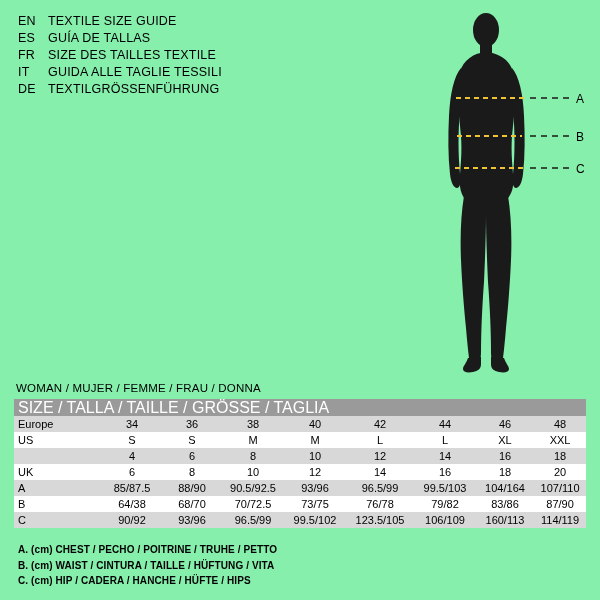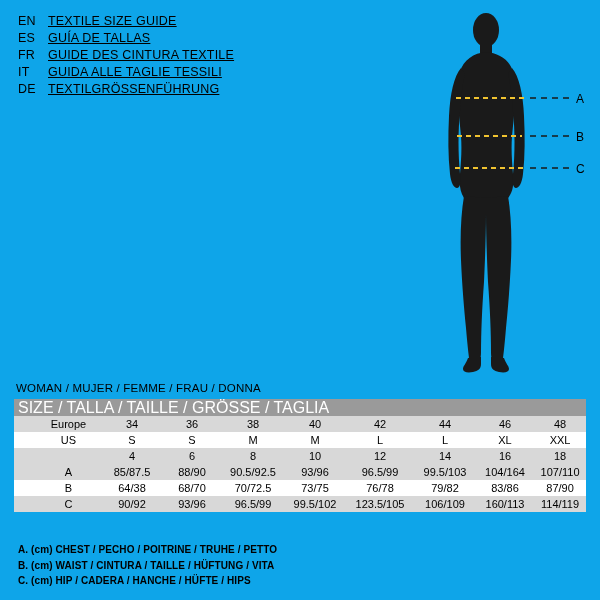--- a/index.html
+++ b/index.html
@@ -10,21 +10,21 @@
     height: 600px;
     background: #ffffff;
     font-family: "Liberation Sans", sans-serif;
     color: #000000;
     overflow: hidden;
   }
   #page {
     position: relative;
     width: 600px;
     height: 600px;
-    background: #0ea5e9;
+    background: #86efac;
   }
 
   
   .titles {
     position: absolute;
     left: 18px;
     top: 14px;
     width: 330px;
   }
   .title-row {
@@ -35,21 +35,20 @@
     letter-spacing: 0.2px;
   }
   .title-lang {
     width: 30px;
     flex: 0 0 30px;
     color: #000;
   }
   .title-text {
     color: #000;
     white-space: nowrap;
-    text-decoration: underline;
   }
 
   
   .figure {
     position: absolute;
     left: 430px;
     top: 8px;
     width: 160px;
     height: 368px;
   }
@@ -75,22 +74,22 @@
     table-layout: fixed;
   }
   table.size-table td {
     padding: 2px 0 2px 0;
     height: 16px;
     line-height: 12px;
     text-align: center;
     vertical-align: middle;
   }
   table.size-table td.lbl {
-    text-align: center;
-    padding-left: 21px;
+    text-align: left;
+    padding-left: 4px;
   }
   tr.hdr td {
     background: #9a9a9a;
     color: #ffffff;
     font-weight: normal;
     text-align: left;
     padding-left: 4px;
     height: 17px;
     font-size: 16px;
   }
@@ -126,21 +125,21 @@
     <div class="title-row">
       <span class="title-lang">EN</span>
       <span class="title-text">TEXTILE SIZE GUIDE</span>
     </div>
     <div class="title-row">
       <span class="title-lang">ES</span>
       <span class="title-text">GUÍA DE TALLAS</span>
     </div>
     <div class="title-row">
       <span class="title-lang">FR</span>
-      <span class="title-text">GUIDE DES CINTURA TEXTILE</span>
+      <span class="title-text">SIZE DES TAILLES TEXTILE</span>
     </div>
     <div class="title-row">
       <span class="title-lang">IT</span>
       <span class="title-text">GUIDA ALLE TAGLIE TESSILI</span>
     </div>
     <div class="title-row">
       <span class="title-lang">DE</span>
       <span class="title-text">TEXTILGRÖSSENFÜHRUNG</span>
     </div>
   </div>
@@ -272,20 +271,31 @@
           <td>4</td>
           <td>6</td>
           <td>8</td>
           <td>10</td>
           <td>12</td>
           <td>14</td>
           <td>16</td>
           <td>18</td>
         </tr>
 
+        <tr class="plain">
+          <td class="lbl">UK</td>
+          <td>6</td>
+          <td>8</td>
+          <td>10</td>
+          <td>12</td>
+          <td>14</td>
+          <td>16</td>
+          <td>18</td>
+          <td>20</td>
+        </tr>
 
         <tr class="shade">
           <td class="lbl">A</td>
           <td>85/87.5</td>
           <td>88/90</td>
           <td>90.5/92.5</td>
           <td>93/96</td>
           <td>96.5/99</td>
           <td>99.5/103</td>
           <td>104/164</td>

